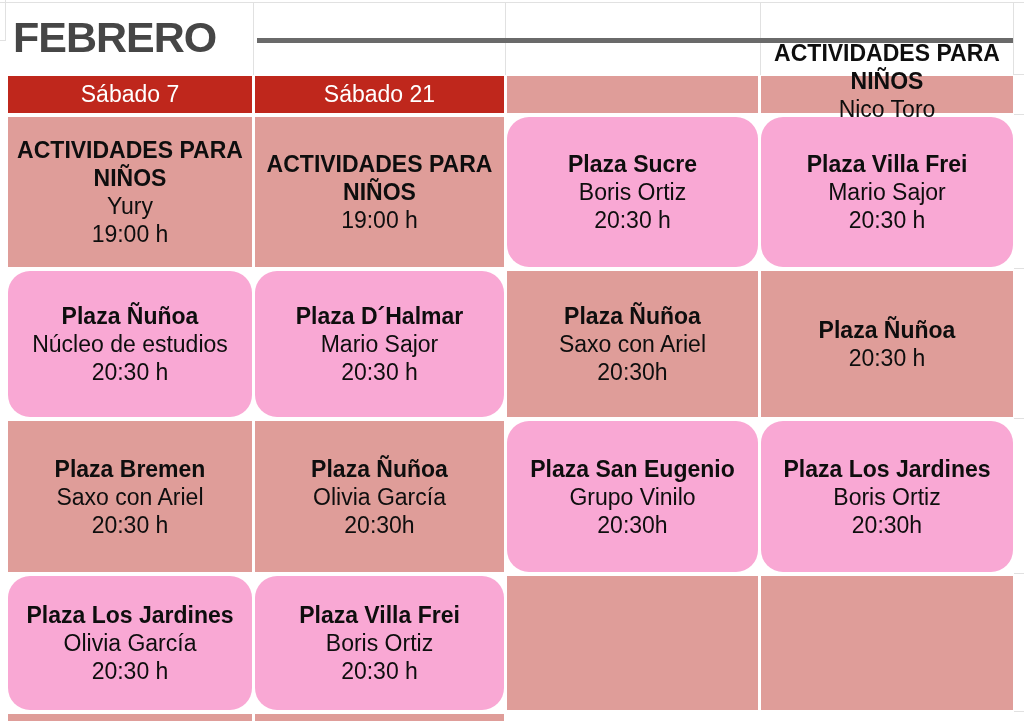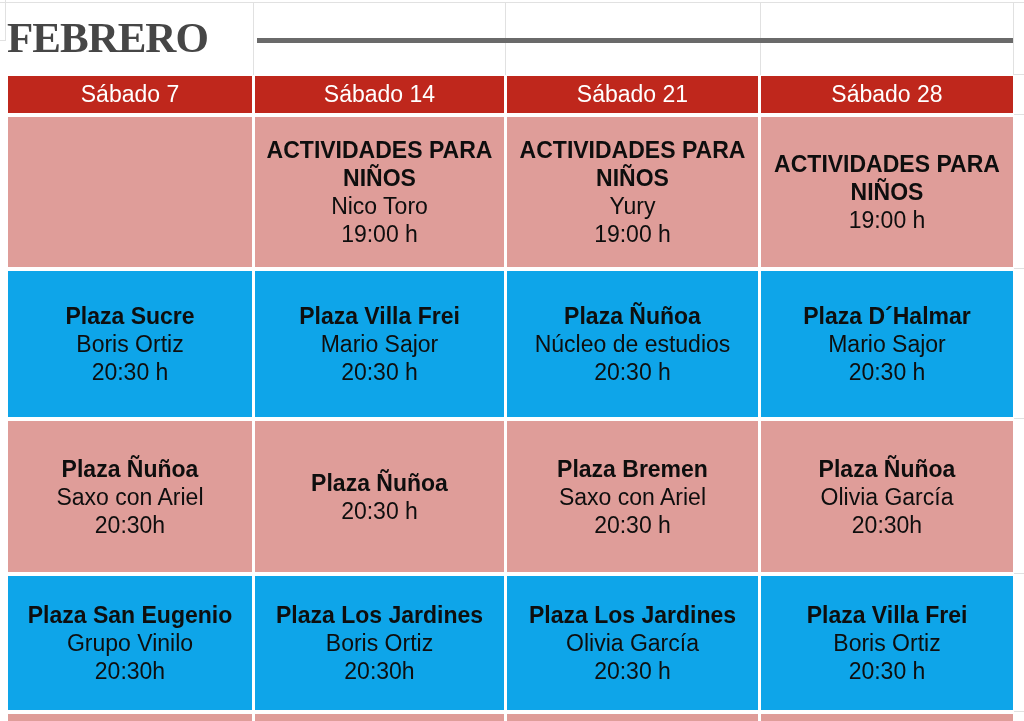--- a/index.html
+++ b/index.html
@@ -8,23 +8,23 @@
     font-family:"Liberation Sans","DejaVu Sans",sans-serif;
     position:relative;
   }
   .sheet{position:absolute;inset:0;background:#ffffff;}
 
   
   .gl{position:absolute;background:#e1e1e1;}
 
   
   .month-title{
-    position:absolute;left:7px;top:13px;
+    position:absolute;left:13px;top:13px;
     font-size:43px;font-weight:800;letter-spacing:-1px;
-    color:#464646;white-space:nowrap;font-family:Liberation Serif, serif;
+    color:#464646;white-space:nowrap;
   }
   
   .divider{
     position:absolute;left:257px;top:38px;width:756px;height:5px;
     background:#6a6a6a;
   }
 
   
   .grid{
     position:absolute;left:8px;top:76px;
@@ -37,21 +37,21 @@
     background:#bf271c;color:#ffffff;
     font-size:23px;font-weight:400;
     display:flex;align-items:center;justify-content:center;
   }
   .cell{
     display:flex;flex-direction:column;align-items:center;justify-content:center;
     text-align:center;font-size:23px;line-height:28px;color:#0e0e0e;
     padding:0 0;box-sizing:border-box;
   }
   .dark{background:#df9d99;}
-  .light{background:#0ea5e9;}
+  .light{background:#f9a8d4;border-radius:22px;}
   .cell .t{font-weight:700;}
 </style>
 </head>
 <body>
 
 <div class="sheet">
 
   <div class="gl" style="left:0;top:2px;width:1024px;height:1px;"></div>
   <div class="gl" style="left:5px;top:0;width:1px;height:40px;"></div>
   <div class="gl" style="left:0;top:40px;width:6px;height:1px;"></div>
@@ -68,27 +68,21 @@
 
   <div class="month-title">FEBRERO</div>
   <div class="divider"></div>
 
   <div class="grid">
 
     <div class="hcell">
         <span>Sábado 7</span>
       </div>
     <div class="hcell">
-        <span>Sábado 14</span>
-      </div>
-    <div class="hcell">
         <span>Sábado 21</span>
-      </div>
-    <div class="hcell">
-        <span>Sábado 28</span>
       </div>
 
     <div class="cell dark">
       <div class="t"></div>
       <div class="a"></div>
       <div class="m"></div>
     </div>
     <div class="cell dark">
       <div class="t">ACTIVIDADES PARA NIÑOS</div>
       <div class="a">Nico Toro</div>

